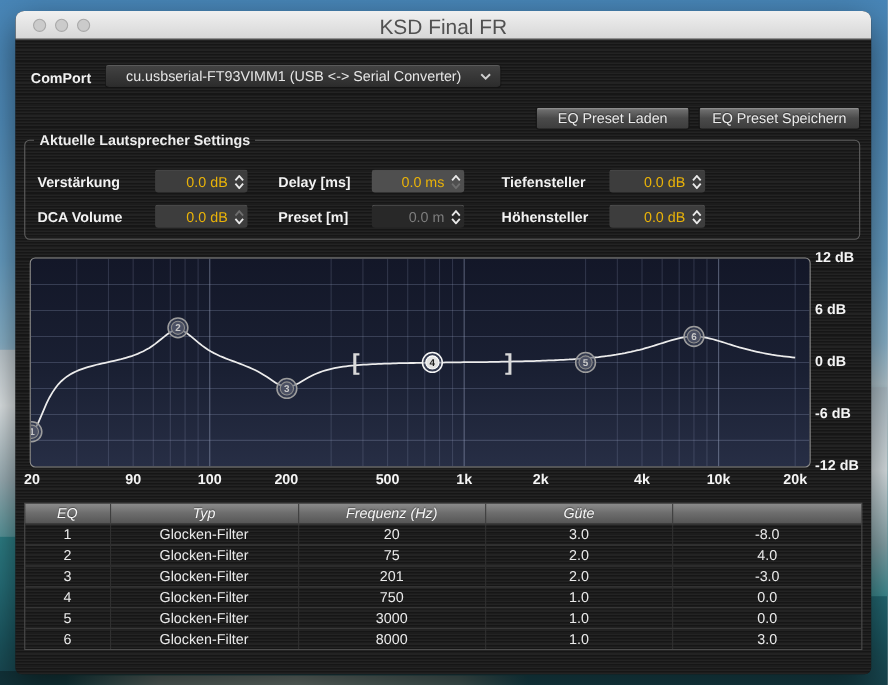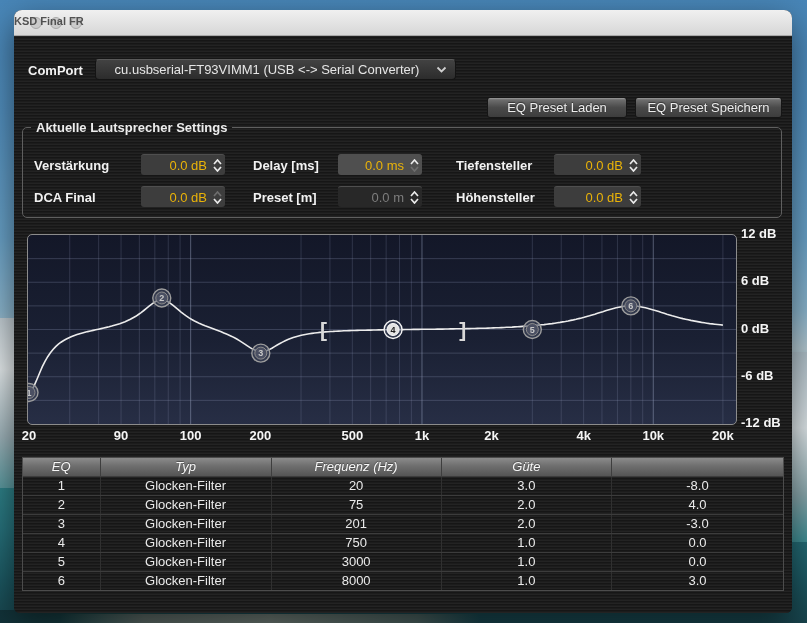--- a/index.html
+++ b/index.html
@@ -16,22 +16,22 @@
   .wp-rocks { position:absolute; left:0; bottom:0; width:190px; height:13px; background:linear-gradient(90deg,#12333a,#1d4a4c 70%,transparent); }
   .wp-shore { position:absolute; left:60px; bottom:0; width:420px; height:9px; background:linear-gradient(90deg,transparent,#5c6a66 20%,#6d7a74 50%,#4a615f 85%,transparent); }
 
   .window { position:absolute; left:14px; top:10px; width:778px; height:603px;
     border-radius:8px 8px 6px 6px; box-shadow:0 12px 34px rgba(0,0,0,.55);
     overflow:hidden; background:#1c1c1c; }
   .titlebar { position:relative; height:26px;
     background:linear-gradient(180deg,#f0f0f0,#d7d7d7); border-bottom:1px solid #a8a8a8; }
   .traffic { position:absolute; left:16px; top:7px; display:flex; gap:8px; }
   .tl { width:12px; height:12px; border-radius:50%; background:#cbcbcb; border:1px solid #a9a9a9; }
-  .win-title { position:absolute; left:0; right:0; top:5px; text-align:left;
-    font-size:11px; font-weight:bold; color:#515151; }
+  .win-title { position:absolute; left:0; right:0; top:5px; text-align:center;
+    font-size:19px; font-weight:normal; color:#515151; }
 
   .content { position:relative; height:577px; background-color:#1c1c1c;
     background-image:repeating-linear-gradient(180deg, rgba(255,255,255,0.030) 0px, rgba(255,255,255,0.030) 1px, rgba(0,0,0,0.22) 1px, rgba(0,0,0,0.22) 2px, rgba(255,255,255,0) 2px, rgba(255,255,255,0) 3px); }
 
   .lbl { font-size:13px; font-weight:bold; color:#f2f2f2; }
 
   .comport-label { position:absolute; left:14px; top:27px; }
   .dropdown { position:absolute; left:81px; top:23px; width:361px; height:21px;
     background:linear-gradient(180deg,#424242,#2c2c2c); border:1px solid #141414;
     border-top-color:#5a5a5a; border-radius:4px; display:flex; align-items:center;
@@ -157,21 +157,21 @@
               <span class="arrow up"><svg width="9" height="6" viewBox="0 0 9 6">
                   <polyline points="1,5 4.5,1 8,5" fill="none" stroke="currentColor" stroke-width="1.7"></polyline>
                 </svg></span>
               <span class="arrow down"><svg width="9" height="6" viewBox="0 0 9 6">
                   <polyline points="1,1 4.5,5 8,1" fill="none" stroke="currentColor" stroke-width="1.7"></polyline>
                 </svg></span>
             </span>
         </div>
       </div>
 
-      <span class="field-label slot-r2 lab-c1" style="top:55px;">DCA Final</span>
+      <span class="field-label slot-r2 lab-c1" style="top:55px;">DCA Volume</span>
       <div class="field-slot slot-r2 spin-c1">
         <div class="spinner">
             <span class="spin-value">0.0 dB</span>
           <span class="spin-arrows">
               <span class="arrow up dim"><svg width="9" height="6" viewBox="0 0 9 6">
                   <polyline points="1,5 4.5,1 8,5" fill="none" stroke="currentColor" stroke-width="1.7"></polyline>
                 </svg></span>
               <span class="arrow down"><svg width="9" height="6" viewBox="0 0 9 6">
                   <polyline points="1,1 4.5,5 8,1" fill="none" stroke="currentColor" stroke-width="1.7"></polyline>
                 </svg></span>

